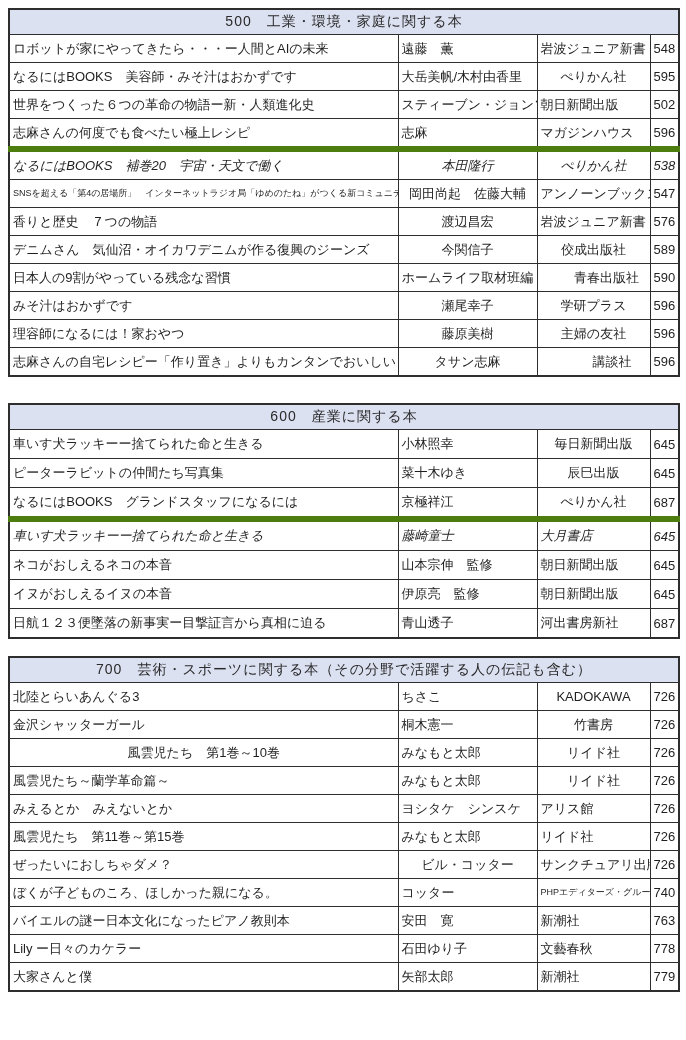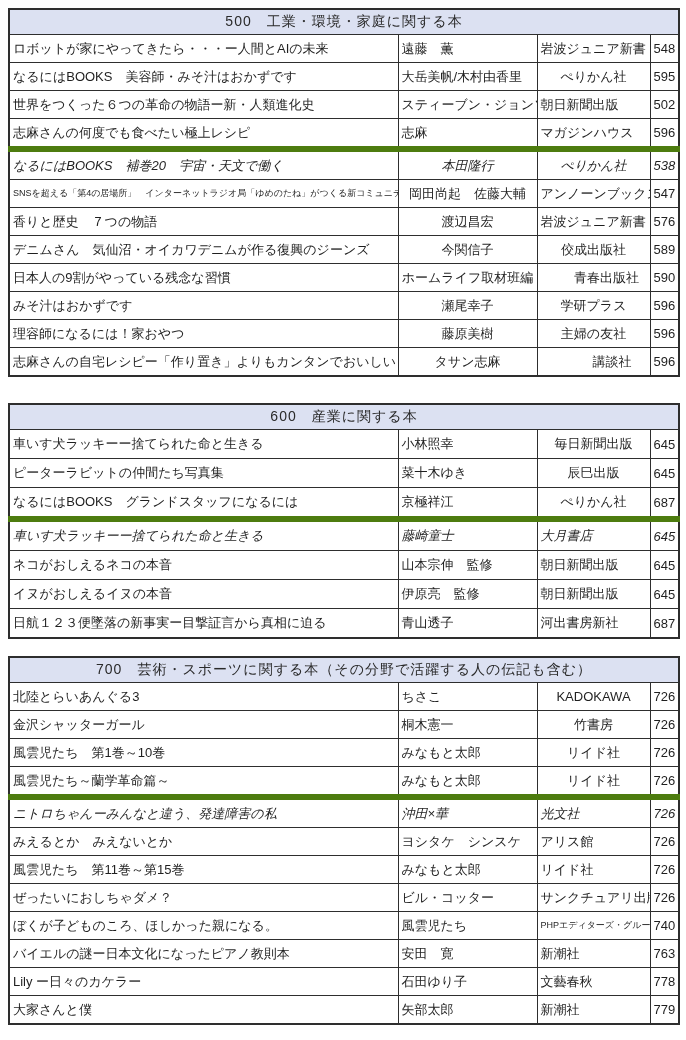--- a/index.html
+++ b/index.html
@@ -207,58 +207,52 @@
           <td style="text-align: center;">KADOKAWA</td>
           <td style="text-align: center;">726</td>
         </tr>
         <tr>
           <td style="text-align: left;">金沢シャッターガール</td>
           <td style="text-align: left;">桐木憲一</td>
           <td style="text-align: center;">竹書房</td>
           <td style="text-align: center;">726</td>
         </tr>
         <tr>
-          <td style="text-align: left;">風雲児たち　第1巻～10巻</td>
+          <td style="text-align: center;">風雲児たち　第1巻～10巻</td>
           <td style="text-align: left;">みなもと太郎</td>
           <td style="text-align: center;">リイド社</td>
           <td style="text-align: center;">726</td>
         </tr>
         <tr>
           <td style="text-align: left;">風雲児たち～蘭学革命篇～</td>
           <td style="text-align: left;">みなもと太郎</td>
           <td style="text-align: center;">リイド社</td>
           <td style="text-align: center;">726</td>
         </tr>
-        <tr class="group-start">
-          <td style="text-align: left;">ニトロちゃんーみんなと違う、発達障害の私</td>
-          <td style="text-align: left;">沖田×華</td>
-          <td style="text-align: left;">光文社</td>
-          <td style="text-align: center;">726</td>
-        </tr>
         <tr>
           <td style="text-align: left;">みえるとか　みえないとか</td>
           <td style="text-align: left;">ヨシタケ　シンスケ</td>
           <td style="text-align: left; font-family: Liberation Mono, monospace;">アリス館</td>
           <td style="text-align: center;">726</td>
         </tr>
         <tr>
           <td style="text-align: left;">風雲児たち　第11巻～第15巻</td>
           <td style="text-align: left;">みなもと太郎</td>
           <td style="text-align: left;">リイド社</td>
           <td style="text-align: center;">726</td>
         </tr>
         <tr>
           <td style="text-align: left;">ぜったいにおしちゃダメ？</td>
-          <td style="text-align: left;">ビル・コッター</td>
+          <td style="text-align: center;">ビル・コッター</td>
           <td style="text-align: left;">サンクチュアリ出版</td>
           <td style="text-align: center;">726</td>
         </tr>
         <tr>
           <td style="text-align: left; margin-top: 7px;">ぼくが子どものころ、ほしかった親になる。</td>
-          <td style="text-align: left;">風雲児たち</td>
+          <td style="text-align: left;">コッター</td>
           <td class="small" style="text-align: left;">PHPエディターズ・グループ</td>
           <td style="text-align: center;">740</td>
         </tr>
         <tr>
           <td style="text-align: left;">バイエルの謎ー日本文化になったピアノ教則本</td>
           <td style="text-align: left;">安田　寛</td>
           <td style="text-align: left;">新潮社</td>
           <td style="text-align: center;">763</td>
         </tr>
         <tr>

